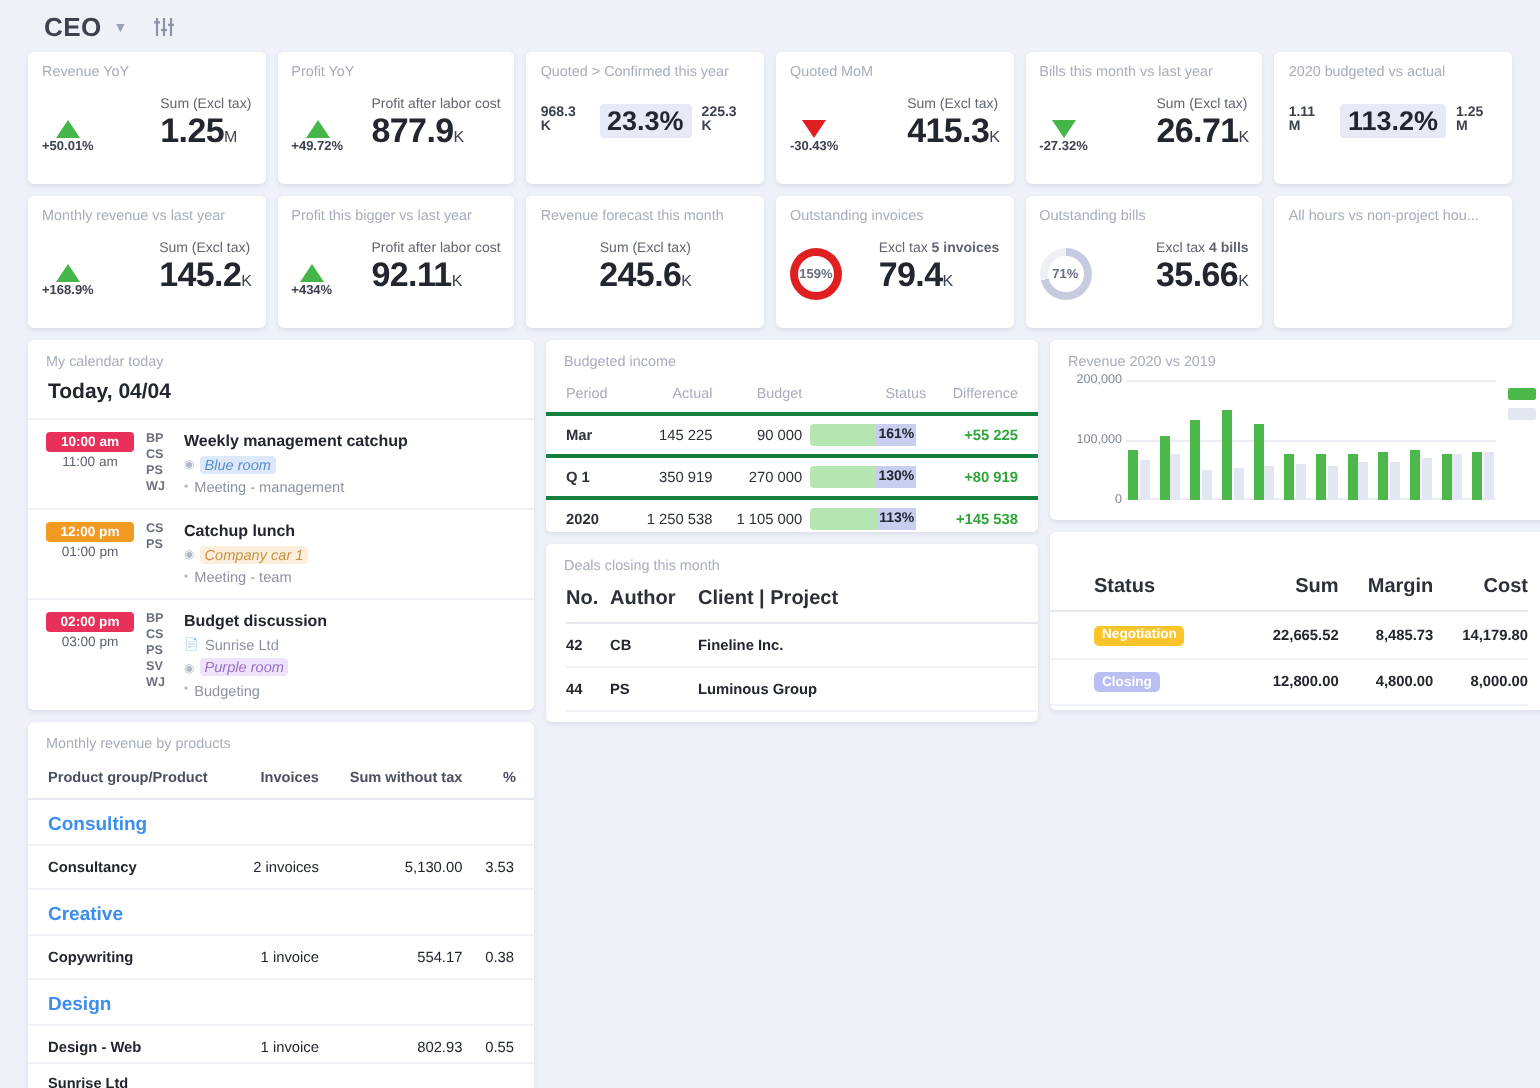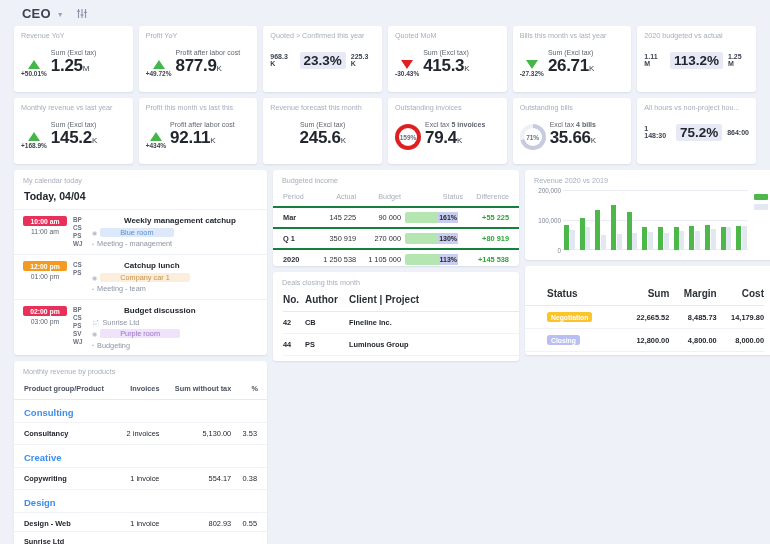--- a/index.html
+++ b/index.html
@@ -20,21 +20,21 @@
   .hdr-sliders { margin-left: 6px; display: flex; align-items: center; }
 
   
   .kpi-grid { display: grid; grid-template-columns: repeat(6, 1fr); gap: 6px; padding: 0 6px; }
   .kpi {
     background: #fff; border-radius: 3px; height: 66px;
     box-shadow: 0 1px 2px rgba(40,50,90,.10);
     padding: 5px 7px 0 7px; overflow: hidden;
   }
   .kpi-title { font-size: 7.2px; color: #a7adbd; margin-bottom: 2px; white-space: nowrap; overflow: hidden; text-overflow: ellipsis; }
-  .kpi-body { display: flex; align-items: flex-end; justify-content: flex-start; gap: 4px; height: 36px; }
+  .kpi-body { display: flex; align-items: flex-end; justify-content: space-between; gap: 4px; height: 36px; }
   .tri { width: 0; height: 0; border-left: 6px solid transparent; border-right: 6px solid transparent; }
   .tri.up { border-bottom: 9px solid #45b648; }
   .tri.down { border-top: 9px solid #45b648; }
   .tri.down.red { border-top-color: #e02020; }
   .arrow-wrap { display: flex; flex-direction: column; align-items: center; gap: 1px; padding-bottom: 1px; }
   .delta { font-size: 6.5px; font-weight: bold; color: #3d4250; white-space: nowrap; }
   .val-col { display: flex; flex-direction: column; align-items: flex-start; }
   .val-label { font-size: 7px; color: #60656f; white-space: nowrap; }
   .val-big { font-size: 17px; font-weight: bold; color: #22262e; line-height: 19px; letter-spacing: -.3px; }
   .val-unit { font-size: 8px; font-weight: normal; color: #3d4250; }
@@ -59,23 +59,23 @@
   
   .cal { height: 185px; }
   .cal-date { font-size: 10.5px; font-weight: bold; padding: 0 10px 7px 10px; color: #22262e; }
   .cal-row { display: flex; gap: 6px; padding: 6px 9px; border-top: 1px solid #eef0f5; }
   .cal-times { width: 44px; flex: 0 0 44px; }
   .time-chip { font-size: 6.8px; font-weight: bold; color: #fff; padding: 1.5px 3px; border-radius: 2px; text-align: center; }
   .time-end { font-size: 6.8px; color: #5c6272; text-align: center; padding-top: 2px; }
   .cal-init { width: 13px; flex: 0 0 13px; display: flex; flex-direction: column; gap: 1px; }
   .cal-init span { font-size: 6.3px; color: #6a7080; font-weight: bold; }
   .cal-main { flex: 1; display: flex; flex-direction: column; gap: 2.5px; }
-  .cal-ttl { font-size: 8px; font-weight: bold; color: #22262e; margin-left: 32px; }
+  .cal-ttl { font-size: 8px; font-weight: bold; color: #22262e; }
   .cal-meta { font-size: 7.3px; color: #8d93a3; display: flex; align-items: center; gap: 3px; }
-  .tag-room { padding: 0 20px; border-radius: 2px; }
+  .tag-room { padding: 0 2px; border-radius: 2px; font-style: italic; }
   .dot-ic { font-size: 6px; color: #b3b8c6; }
 
   
   .prod { height: 190px; }
   .ptable { width: 100%; border-collapse: collapse; }
   .ptable th { font-size: 7.3px; font-weight: bold; color: #4a5060; text-align: right; padding: 3px 9px 6px 0; border-bottom: 1px solid #e6e9f0; }
   .ptable th.l { text-align: left; padding-left: 10px; }
   .ptable td { font-size: 7.4px; padding: 6px 9px 6px 0; text-align: right; border-bottom: 1px solid #f0f2f7; color: #22262e; }
   .ptable td.l { text-align: left; padding-left: 10px; font-weight: bold; }
   .grp td { color: #3b8ef0; font-weight: normal; font-size: 9.5px; padding-top: 7px; padding-bottom: 4px; }
@@ -223,21 +223,21 @@
         <div class="tri up"></div>
         <div class="delta">+168.9%</div>
       </div>
       <div class="val-col">
         <div class="val-label">Sum (Excl tax)</div>
         <div class="val-big">145.2<span class="val-unit">K</span></div>
       </div>
         </div>
       </div>
       <div class="kpi">
-        <div class="kpi-title">Profit this month vs last this</div>
+        <div class="kpi-title">Profit this bigger vs last year</div>
         <div class="kpi-body">
       <div class="arrow-wrap">
         <div class="tri up"></div>
         <div class="delta">+434%</div>
       </div>
       <div class="val-col">
         <div class="val-label">Profit after labor cost</div>
         <div class="val-big">92.11<span class="val-unit">K</span></div>
       </div>
         </div>
@@ -274,25 +274,20 @@
         <div class="pct">71%</div>
       </div>
       <div class="val-col">
         <div class="val-label">Excl tax <b>4 bills</b></div>
         <div class="val-big">35.66<span class="val-unit">K</span></div>
       </div>
         </div>
       </div>
       <div class="kpi">
         <div class="kpi-title">All hours vs non-project hou...</div>
-        <div class="compare">
-        <span class="cmp-side">1 148:30</span>
-        <span class="cmp-mid">75.2%</span>
-        <span class="cmp-side">864:00</span>
-        </div>
       </div>
     </div>
 
   <div class="mid">
 
     <div class="col-left">
 
       <div class="panel cal">
         <div class="panel-title">My calendar today</div>
         <div class="cal-date">Today, 04/04</div>

